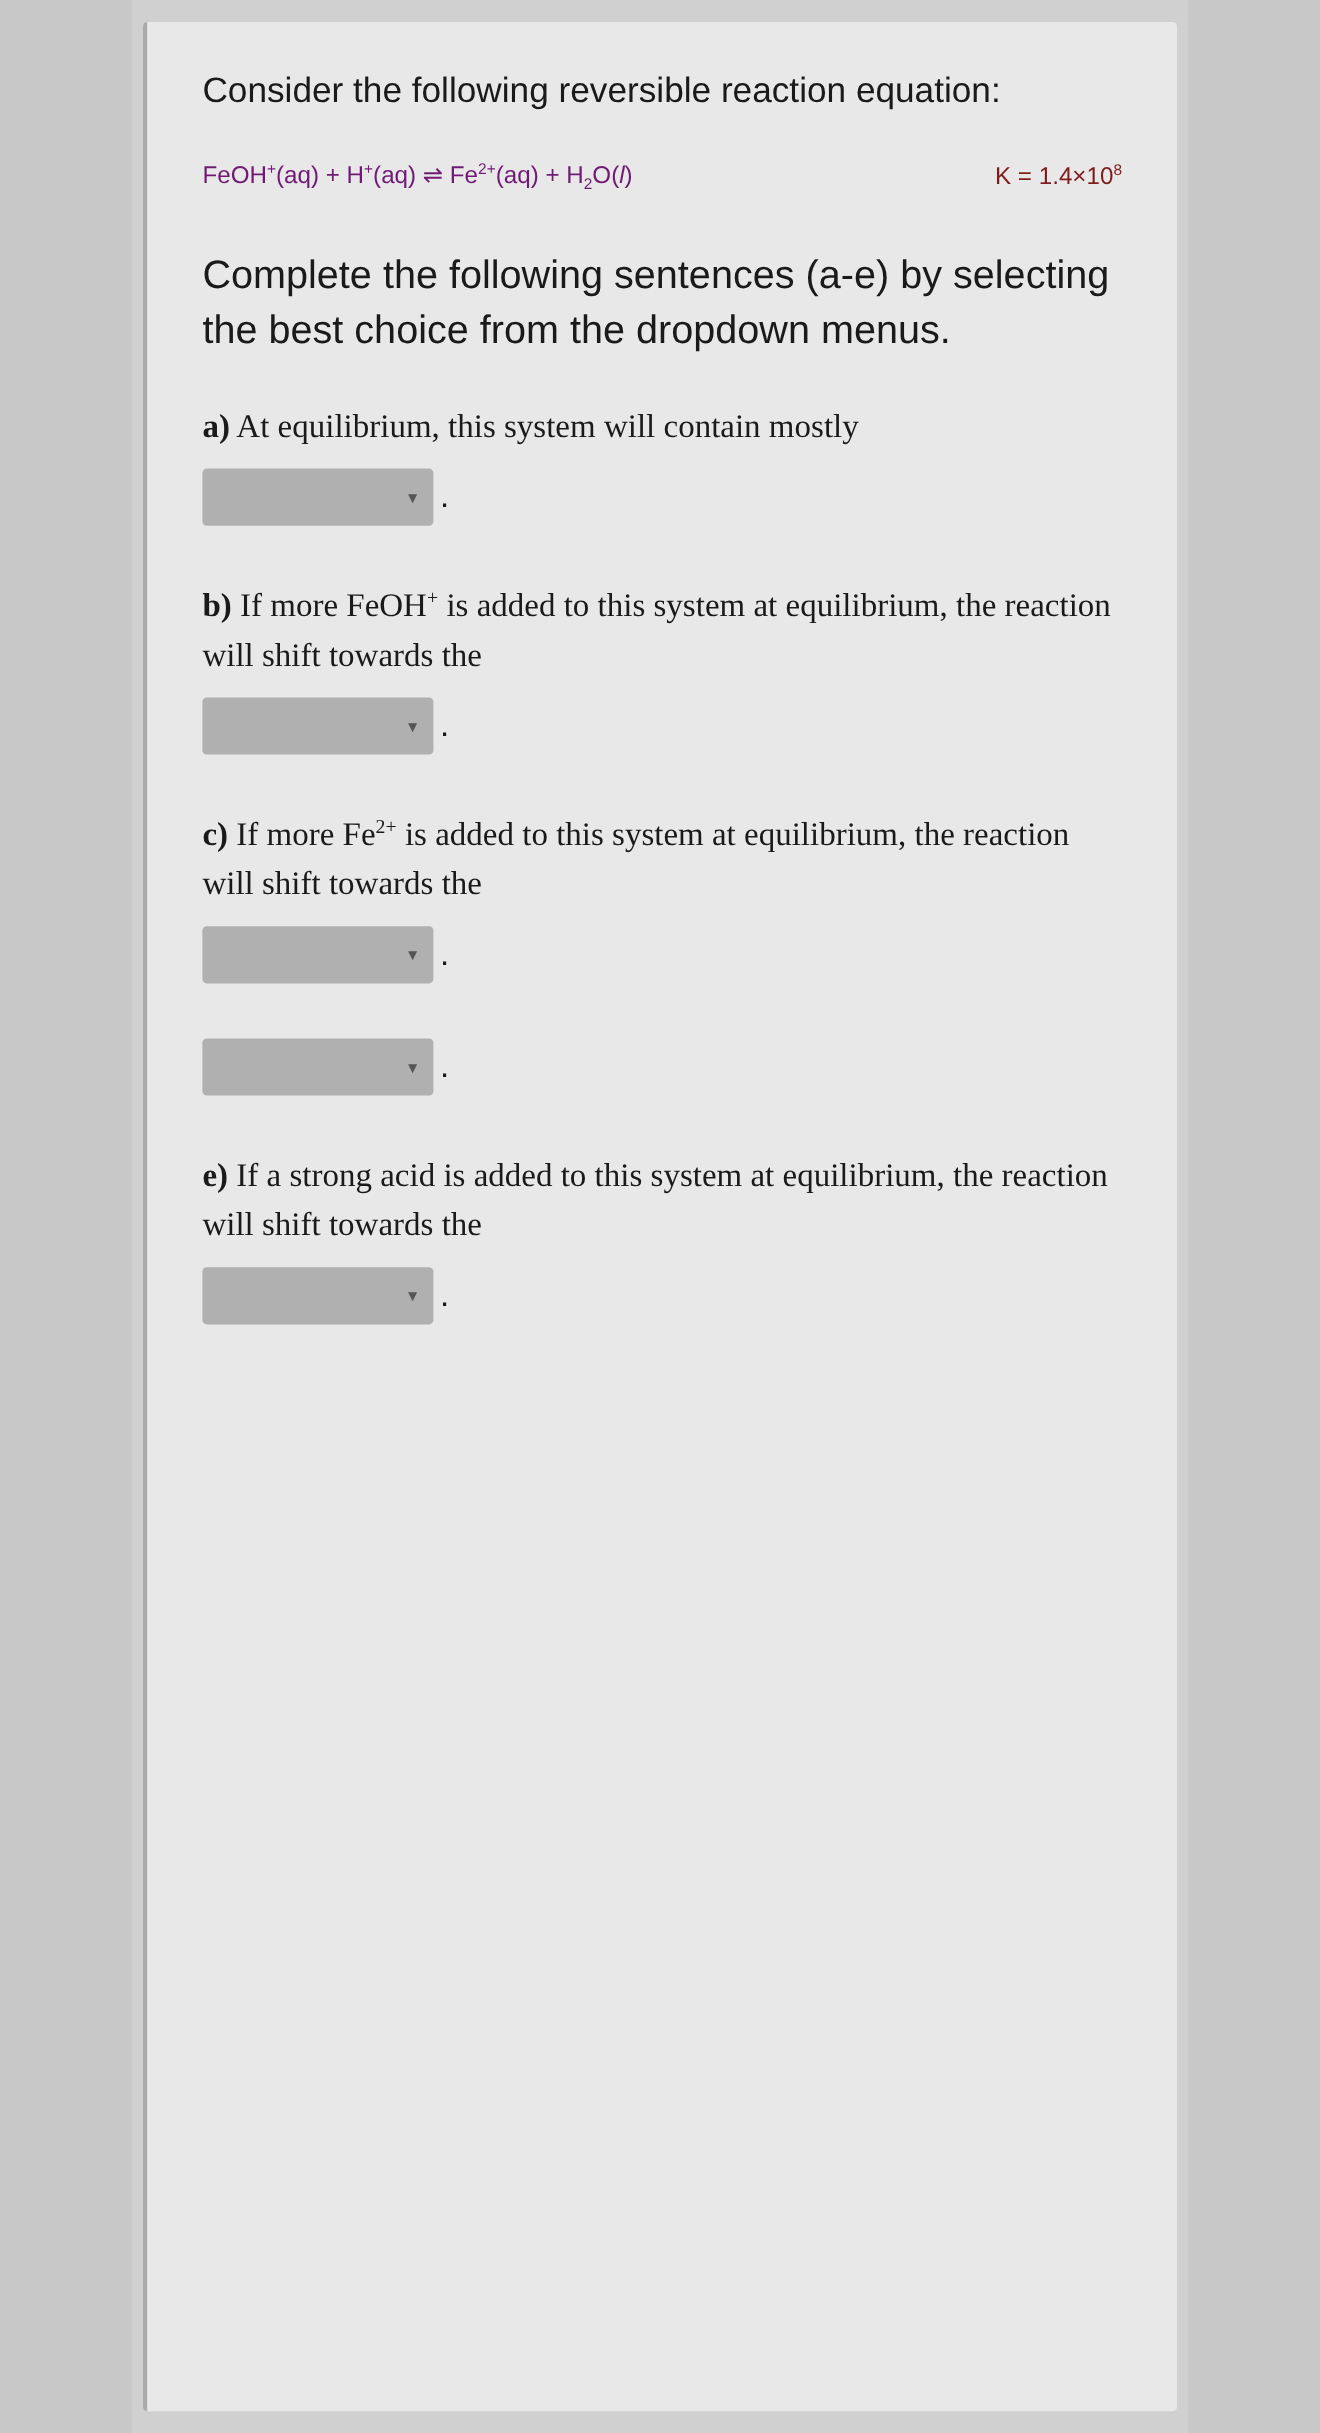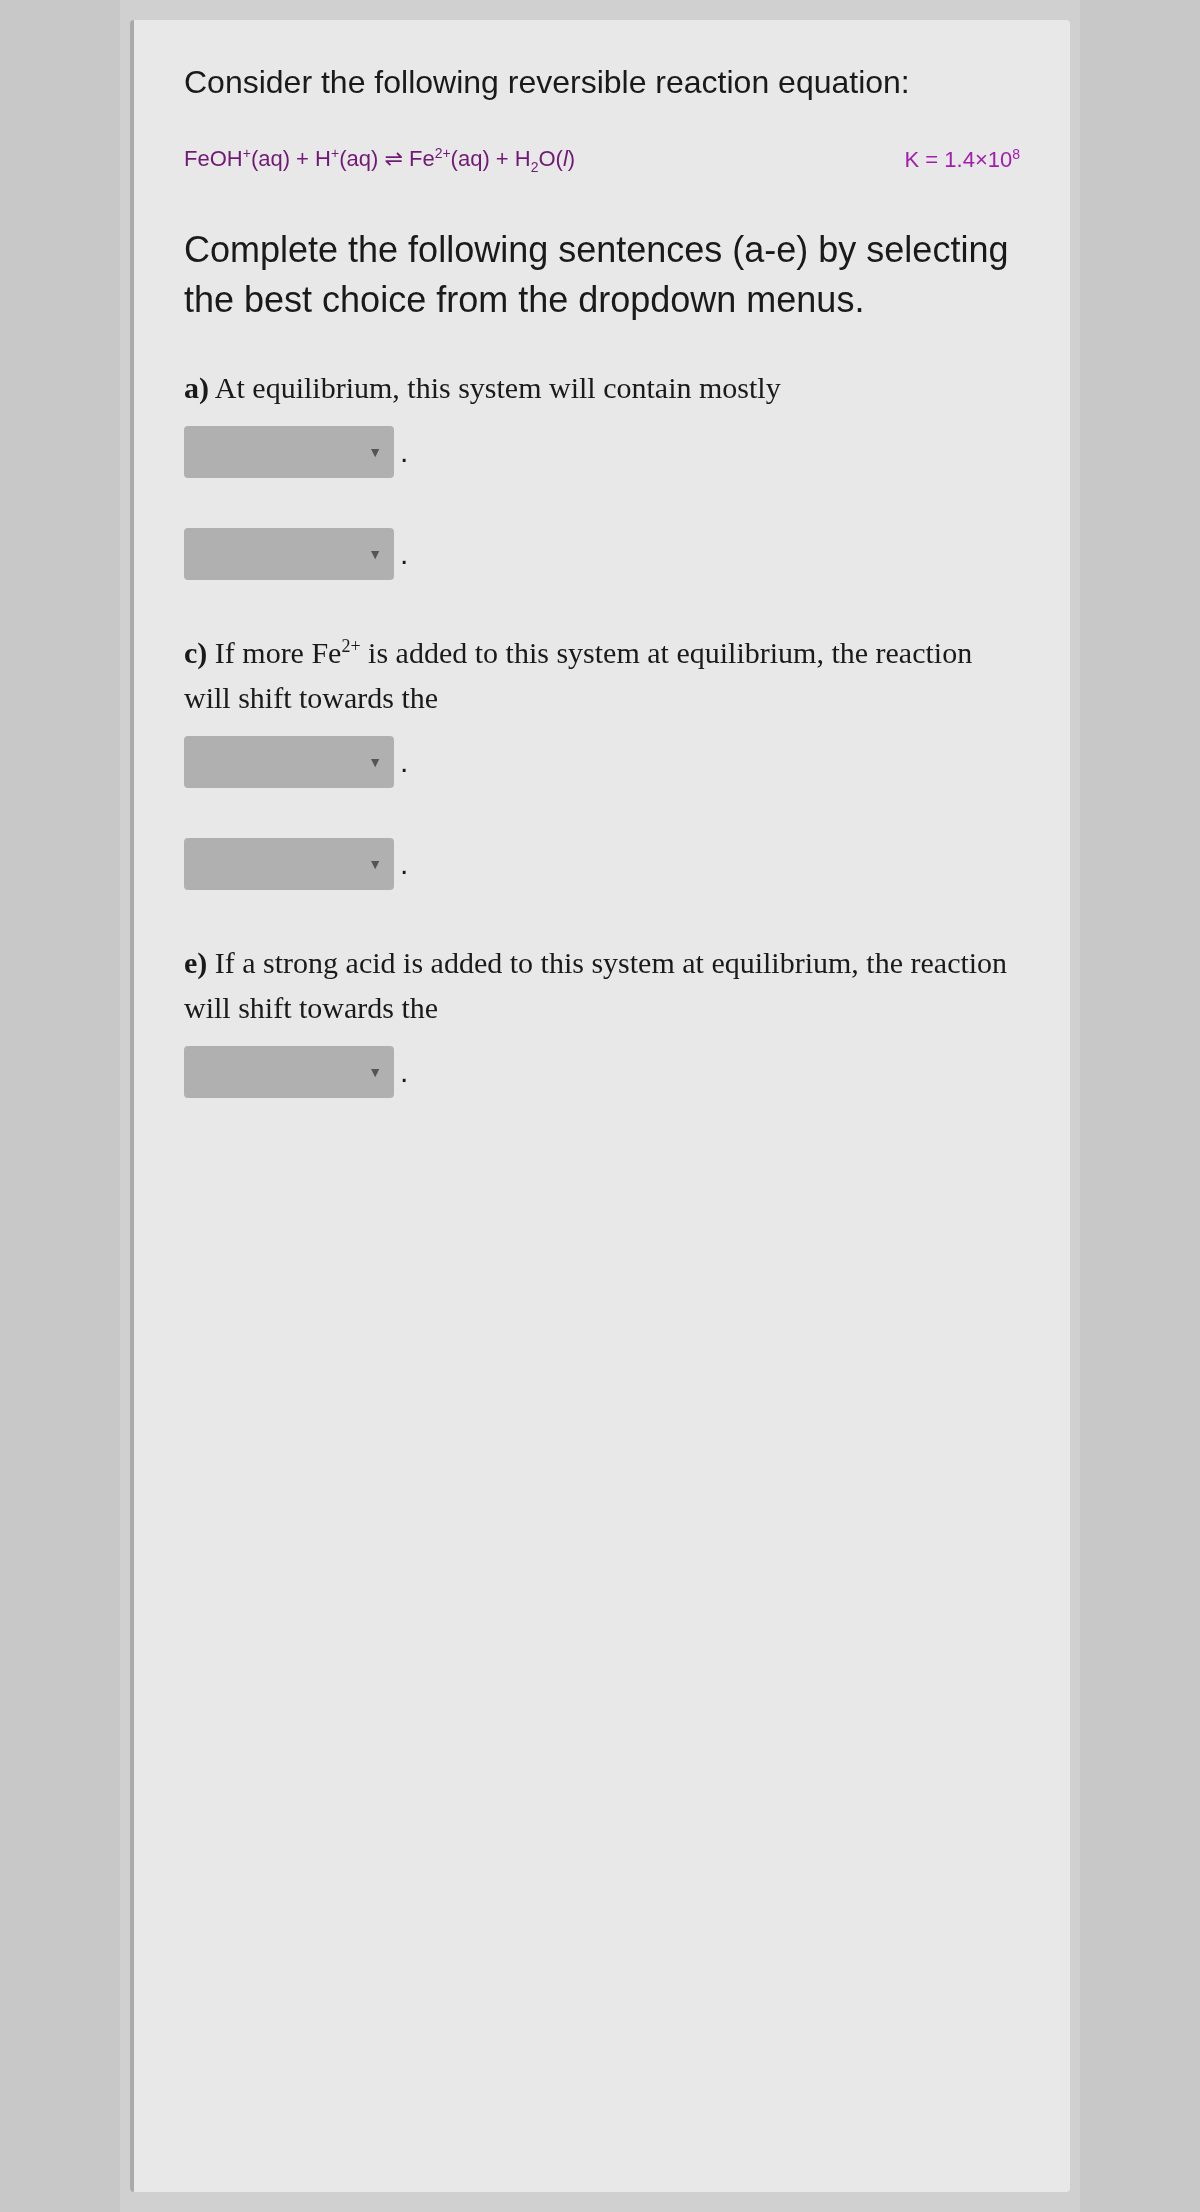--- a/index.html
+++ b/index.html
@@ -65,21 +65,21 @@
       vertical-align: super;
     }
 
     .equation sub {
       font-size: 14px;
       vertical-align: sub;
     }
 
     .k-value {
       font-size: 22px;
-      color: #a21caf;
+      color: #7f1d1d;
       font-family: Arial, sans-serif;
       white-space: nowrap;
     }
 
     .k-value sup {
       font-size: 14px;
       vertical-align: super;
     }
 
     .instruction-text {
@@ -186,20 +186,24 @@
             <option value="products">products</option>
             <option value="reactants">reactants</option>
             <option value="equal">equal amounts</option>
           </select>
         </div>
         <span class="period-text">.</span>
       </div>
     </div>
 
     <div class="question-block">
+      <p class="question-text">
+        <span class="bold-label">b)</span>
+        If more FeOH<sup>+</sup> is added to this system at equilibrium, the reaction will shift towards the
+      </p>
       <div class="question-line">
         <div class="dropdown-wrapper">
           <select id="dropdown-b">
             <option value=""></option>
             <option value="forward">forward direction</option>
             <option value="reverse">reverse direction</option>
             <option value="none">no shift</option>
           </select>
         </div>
         <span class="period-text">.</span>

